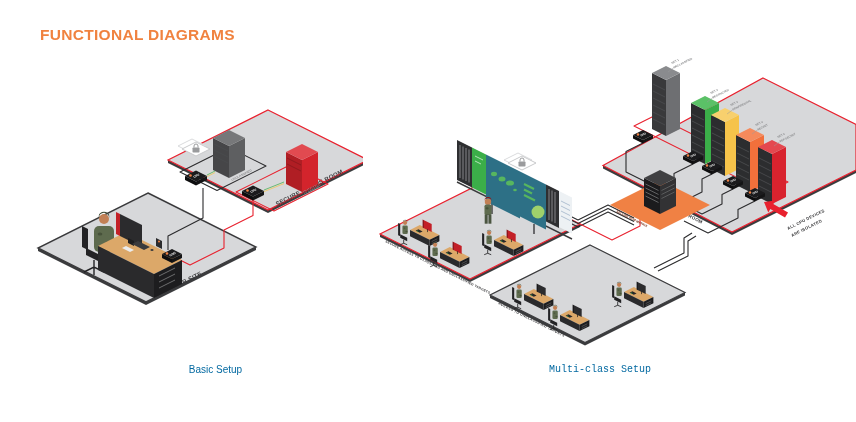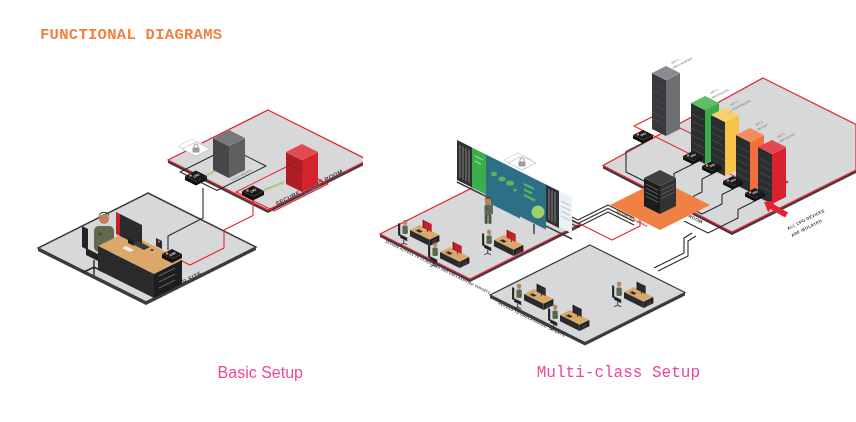--- a/index.html
+++ b/index.html
@@ -1,20 +1,20 @@
 <!DOCTYPE html>
 <html><head>
 <meta charset="utf-8">
 <style>
   html,body{margin:0;padding:0;background:#fff;}
   .stage{position:relative;width:856px;height:422px;background:#ffffff;overflow:hidden;
          font-family:"Liberation Sans",sans-serif;}
   .page-title{position:absolute;left:40px;top:26px;font-size:15.5px;font-weight:bold;
-              letter-spacing:.3px;color:#F0823F;font-family:Liberation Mono, monospace;}
-  .caption{position:absolute;font-size:16px;color:#ec4899;text-align:right;}
+              letter-spacing:.3px;color:#F0823F;}
+  .caption{position:absolute;font-size:10px;color:#0369a1;text-align:center;}
   .cap-basic{left:128px;top:364px;width:175px;}
   .cap-multi{left:500px;top:364px;width:200px;font-family:Liberation Mono, monospace;}
   svg{position:absolute;}
   svg text{font-family:"Liberation Sans",sans-serif;}
   .plat{fill:#D7D8DA;}
   .plat-edge{fill:#3B3C3E;}
   .lbl{fill:#3A3A3C;font-weight:bold;letter-spacing:.25px;}
   .tinylbl{fill:#8B8C8E;font-weight:bold;}
   .wt{fill:#ffffff;font-weight:bold;}
   .wire-k{stroke:#2B2B2D;stroke-width:1.1;fill:none;stroke-linejoin:round;}

